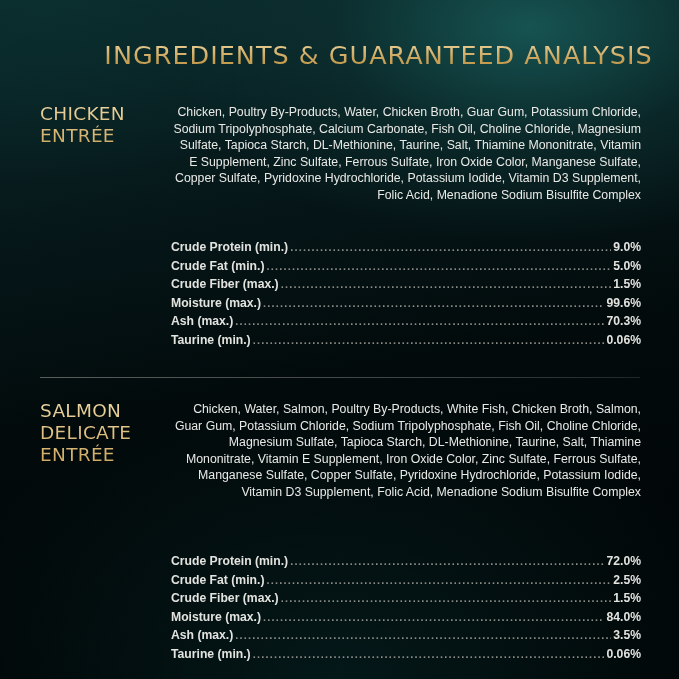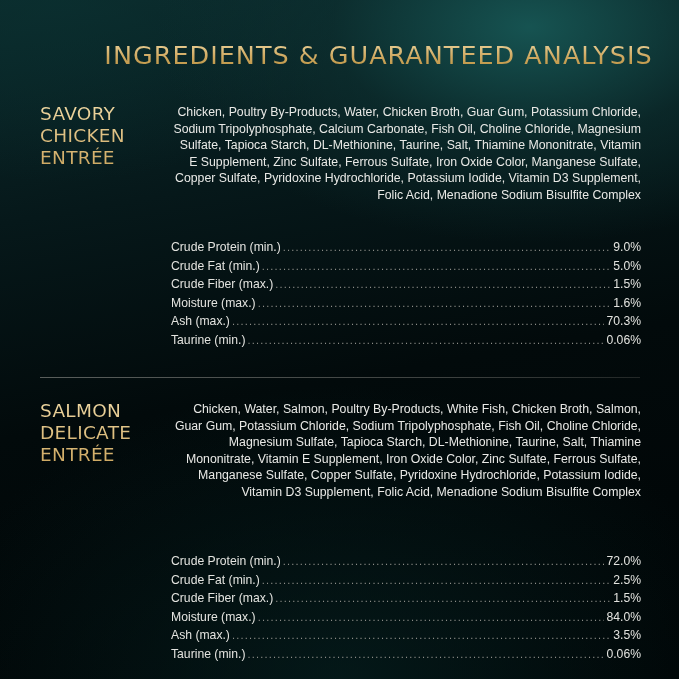--- a/index.html
+++ b/index.html
@@ -87,20 +87,21 @@
   .analysis-one { top: 135px; }
   .analysis-two { top: 152px; }
 
   .arow {
     display: flex;
     align-items: baseline;
     color: #e3e3df;
     font-size: 12.2px;
     line-height: 18.6px;
     white-space: nowrap;
+    font-weight: bold;
   }
   .arow .lbl { flex: 0 0 auto; }
   .arow .dots {
     flex: 1 1 auto;
     overflow: hidden;
     margin: 0 2px;
     color: #8d8d88;
     letter-spacing: 1.2px;
     font-size: 11px;
     line-height: 18.6px;
@@ -119,21 +120,20 @@
 </style>
 </head>
 <body>
 
 <div class="page">
 
   <div class="title">INGREDIENTS &amp; GUARANTEED ANALYSIS</div>
 
   <div class="section section-one">
     <div class="sec-head">
-      <span>SAVORY</span>
       <span>CHICKEN</span>
       <span>ENTRÉE</span>
     </div>
     <div class="ingredients">Chicken, Poultry By-Products, Water, Chicken Broth, Guar Gum, Potassium Chloride, Sodium Tripolyphosphate, Calcium Carbonate, Fish Oil, Choline Chloride, Magnesium Sulfate, Tapioca Starch, DL-Methionine, Taurine, Salt, Thiamine Mononitrate, Vitamin E Supplement, Zinc Sulfate, Ferrous Sulfate, Iron Oxide Color, Manganese Sulfate, Copper Sulfate, Pyridoxine Hydrochloride, Potassium Iodide, Vitamin D3 Supplement, Folic Acid, Menadione Sodium Bisulfite Complex</div>
     <div class="analysis analysis-one">
       <div class="arow">
         <span class="lbl">Crude Protein (min.)</span>
         <span class="dots">........................................................................................................................................................</span>
         <span class="val">9.0%</span>
       </div>
@@ -143,21 +143,21 @@
         <span class="val">5.0%</span>
       </div>
       <div class="arow">
         <span class="lbl">Crude Fiber (max.)</span>
         <span class="dots">........................................................................................................................................................</span>
         <span class="val">1.5%</span>
       </div>
       <div class="arow">
         <span class="lbl">Moisture (max.)</span>
         <span class="dots">........................................................................................................................................................</span>
-        <span class="val">1.6%</span>
+        <span class="val">99.6%</span>
       </div>
       <div class="arow">
         <span class="lbl">Ash (max.)</span>
         <span class="dots">........................................................................................................................................................</span>
         <span class="val">70.3%</span>
       </div>
       <div class="arow">
         <span class="lbl">Taurine (min.)</span>
         <span class="dots">........................................................................................................................................................</span>
         <span class="val">0.06%</span>

